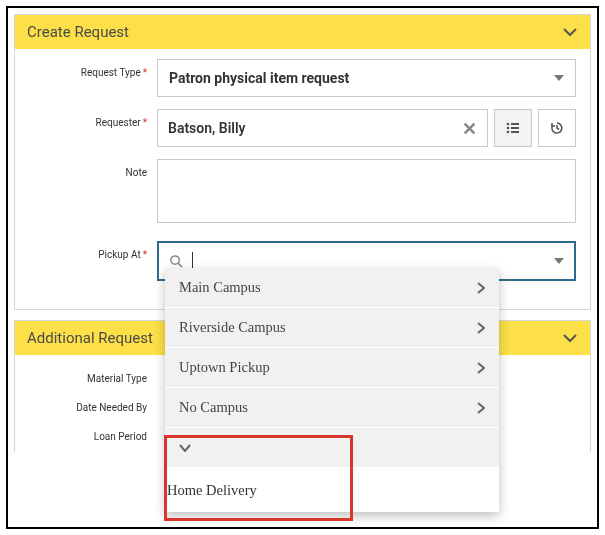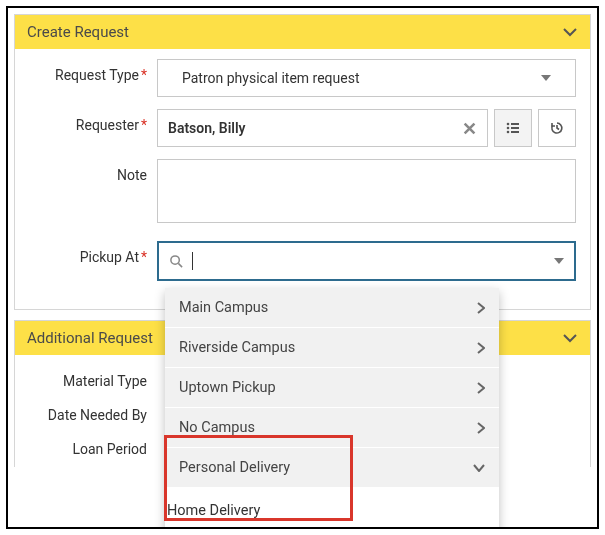--- a/index.html
+++ b/index.html
@@ -44,39 +44,39 @@
     align-items: flex-start;
     margin-bottom: 12px;
   }
   .row.tight { margin-bottom: 10px; }
   .label-col {
     width: 128px;
     text-align: right;
     padding-right: 10px;
     padding-top: 8px;
     color: #333;
-    font-size: 14px;
+    font-size: 10px;
   }
   .req { color: #d93025; margin-left:2px;}
   .field-col {
     flex: 1;
     display: flex;
     align-items: center;
     gap: 6px;
   }
   .select-box {
     flex: 1;
     border: 1px solid #c8c8c8;
     background: #fff;
     height: 38px;
     display: flex;
     align-items: center;
-    padding: 0 24px;
-    justify-content: space-between;
-    font-weight: 400;
+    padding: 0 11px;
+    justify-content: space-between;
+    font-weight: 700;
     color: #333;
   }
   .select-box .caret {
     color: #777;
   }
   .input-box {
     flex: 1;
     border: 1px solid #c8c8c8;
     background: #fff;
     height: 38px;
@@ -120,26 +120,27 @@
     position: relative;
   }
   .lookup-left { display:flex; align-items:center; gap:8px;}
   .lookup-left .cursor {
     border-left: 1px solid #333;
     height: 18px;
     margin-right: 2px;
   }
   .dropdown {
     position: absolute;
-    top: 280px;
+    top: 260px;
     left: 157px;
     width: 334px;
     background: #fff;
     box-shadow: 0 4px 10px rgba(0,0,0,0.25);
     z-index: 50;
+    font-family: Liberation Serif, serif;
   }
   .dropdown-item {
     height: 40px;
     display: flex;
     align-items: center;
     justify-content: space-between;
     padding: 0 14px;
     background: #f1f1f1;
     color: #444;
     font-size: 14.5px;
@@ -314,21 +315,20 @@
     </div>
     <div class="dropdown-item">
       <span>No Campus</span>
       <span class="chev-r">
         <svg viewBox="0 0 8 12" width="8" height="12">
             <path d="M1 1 L7 6 L1 11" fill="none" stroke="#666" stroke-width="2"></path>
           </svg>
       </span>
     </div>
     <div class="dropdown-item">
-      <span>Personal Delivery</span>
       <span class="chev-r">
         <svg viewBox="0 0 12 8" width="12" height="8">
             <path d="M1 1 L6 7 L11 1" fill="none" stroke="#666" stroke-width="2"></path>
           </svg>
       </span>
     </div>
     <div class="sub-item">
       <span>Home Delivery</span>
     </div>
   </div>

